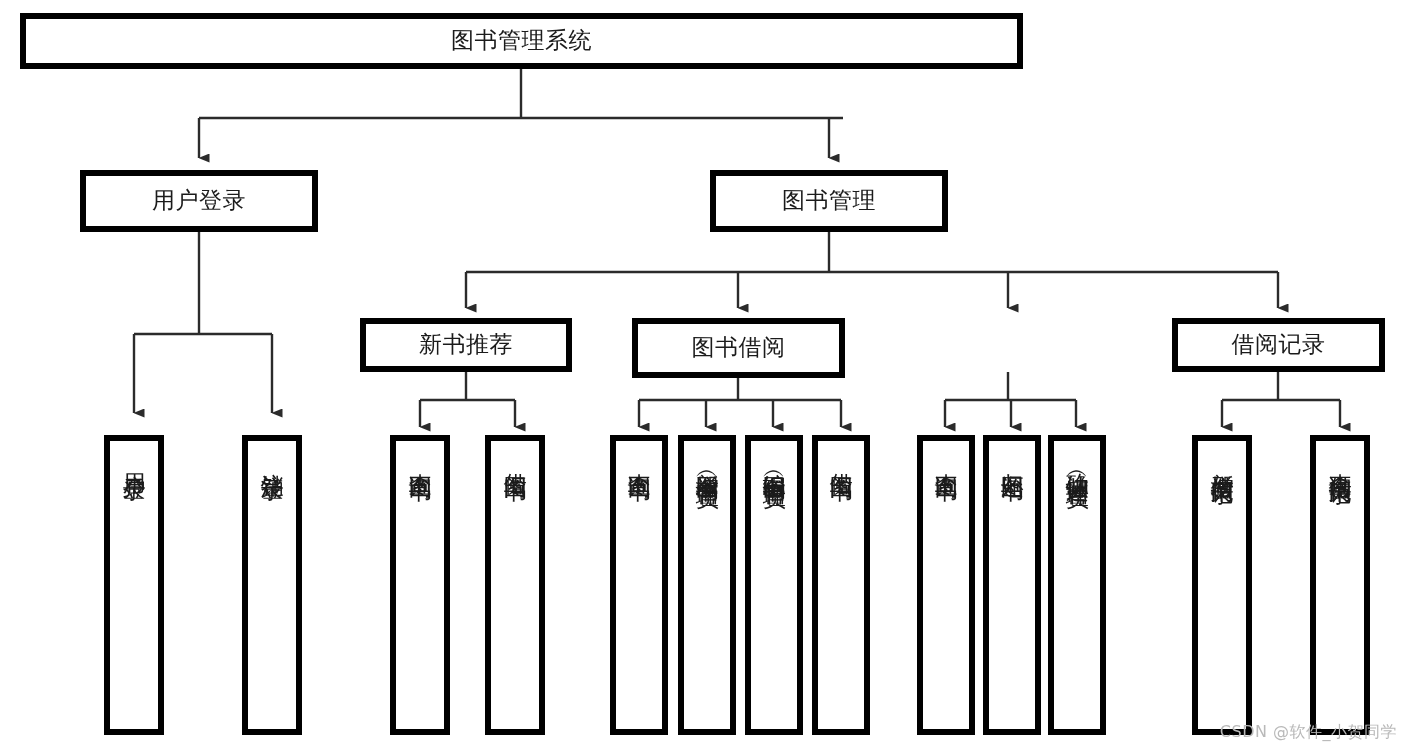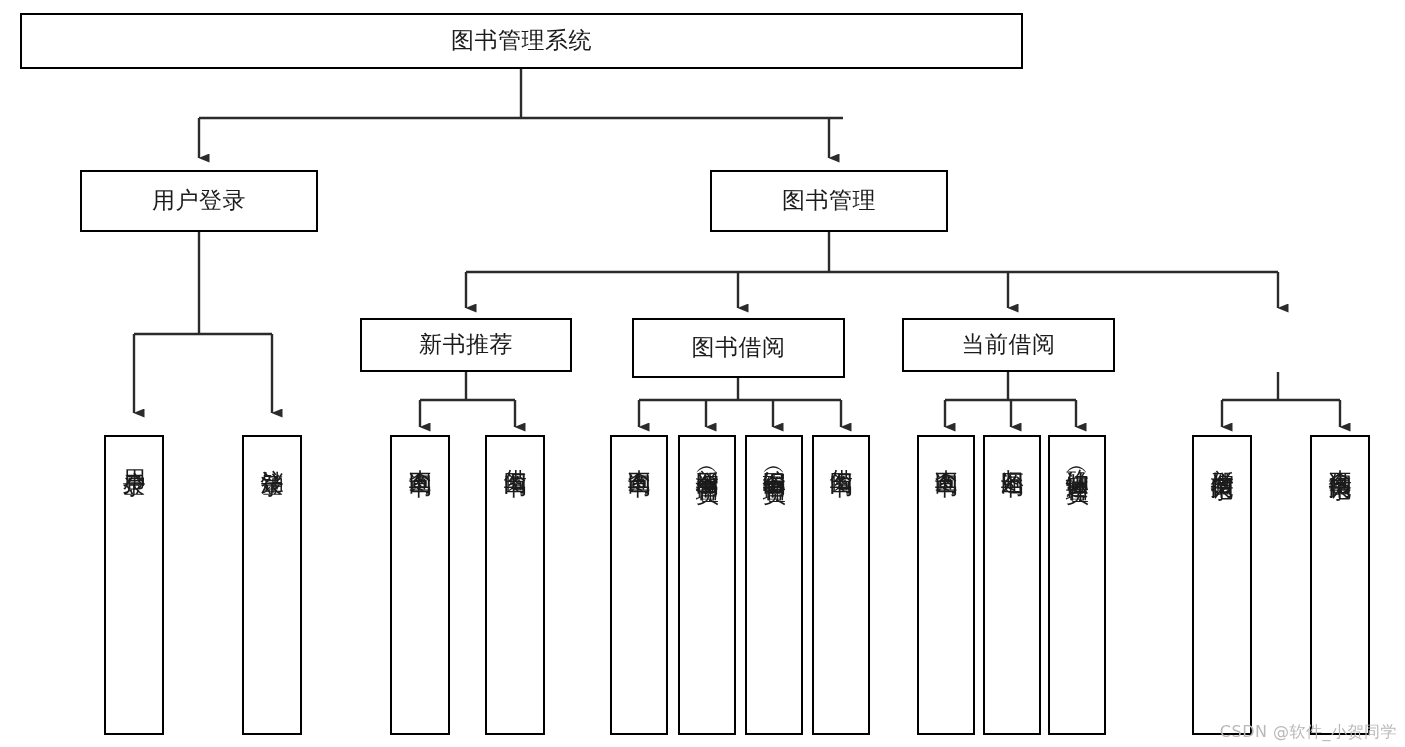--- a/index.html
+++ b/index.html
@@ -22,21 +22,21 @@
     left: 0;
     top: 0;
     width: 1405px;
     height: 747px;
     pointer-events: none;
   }
   .node {
     position: absolute;
     box-sizing: border-box;
     background: #ffffff;
-    border: 2px solid #000000;
+    border: 6px solid #000000;
     display: flex;
     align-items: center;
     justify-content: center;
     color: #1b1b1b;
   }
   .node .label {
     display: block;
     text-align: center;
     line-height: 1.18;
     white-space: nowrap;
@@ -131,22 +131,22 @@
   <div class="node horizontal" style="left:710px; top:170px; width:238px; height:62px;">
     <span class="label">图书管理</span>
   </div>
 
   <div class="node horizontal" style="left:360px; top:318px; width:212px; height:54px;">
     <span class="label">新书推荐</span>
   </div>
   <div class="node horizontal" style="left:632px; top:318px; width:213px; height:60px;">
     <span class="label">图书借阅</span>
   </div>
-  <div class="node horizontal" style="left:902px; top:318px; width:213px; height:54px;">
-    <span class="label">当前借阅</span>
+  <div class="node horizontal" style="left:1172px; top:318px; width:213px; height:54px;">
+    <span class="label">借阅记录</span>
   </div>
 
   <div class="node vertical" style="left:104px; top:435px; width:60px; height:300px;">
     <span class="label">用户登录</span>
   </div>
   <div class="node vertical" style="left:242px; top:435px; width:60px; height:300px;">
     <span class="label">注销登录</span>
   </div>
 
   <div class="node vertical" style="left:390px; top:435px; width:60px; height:300px;">

